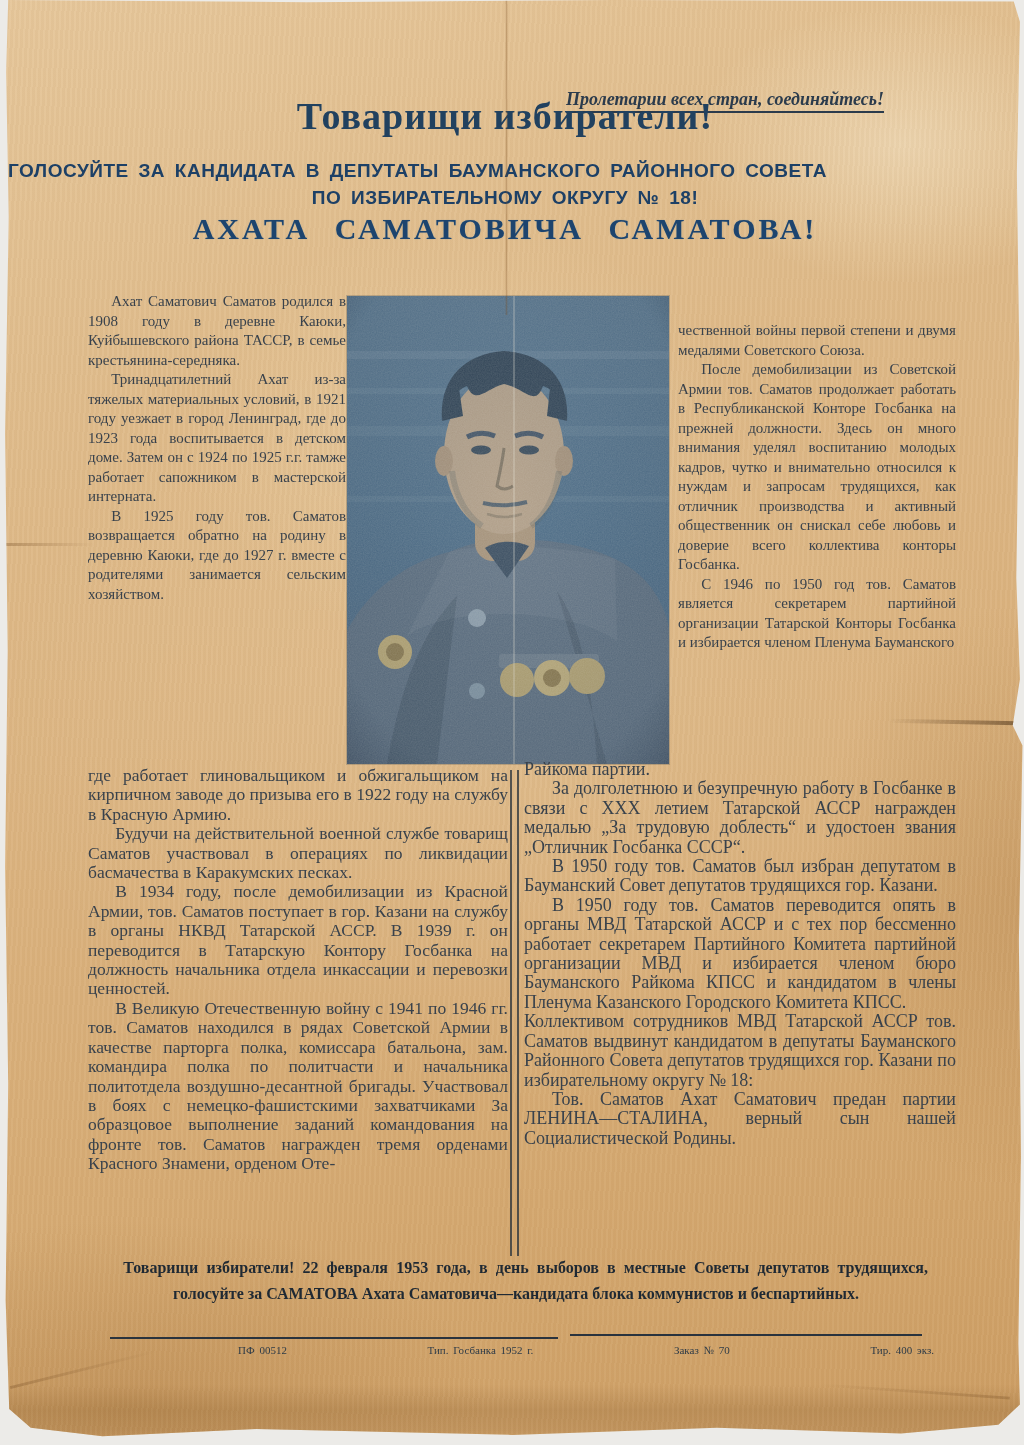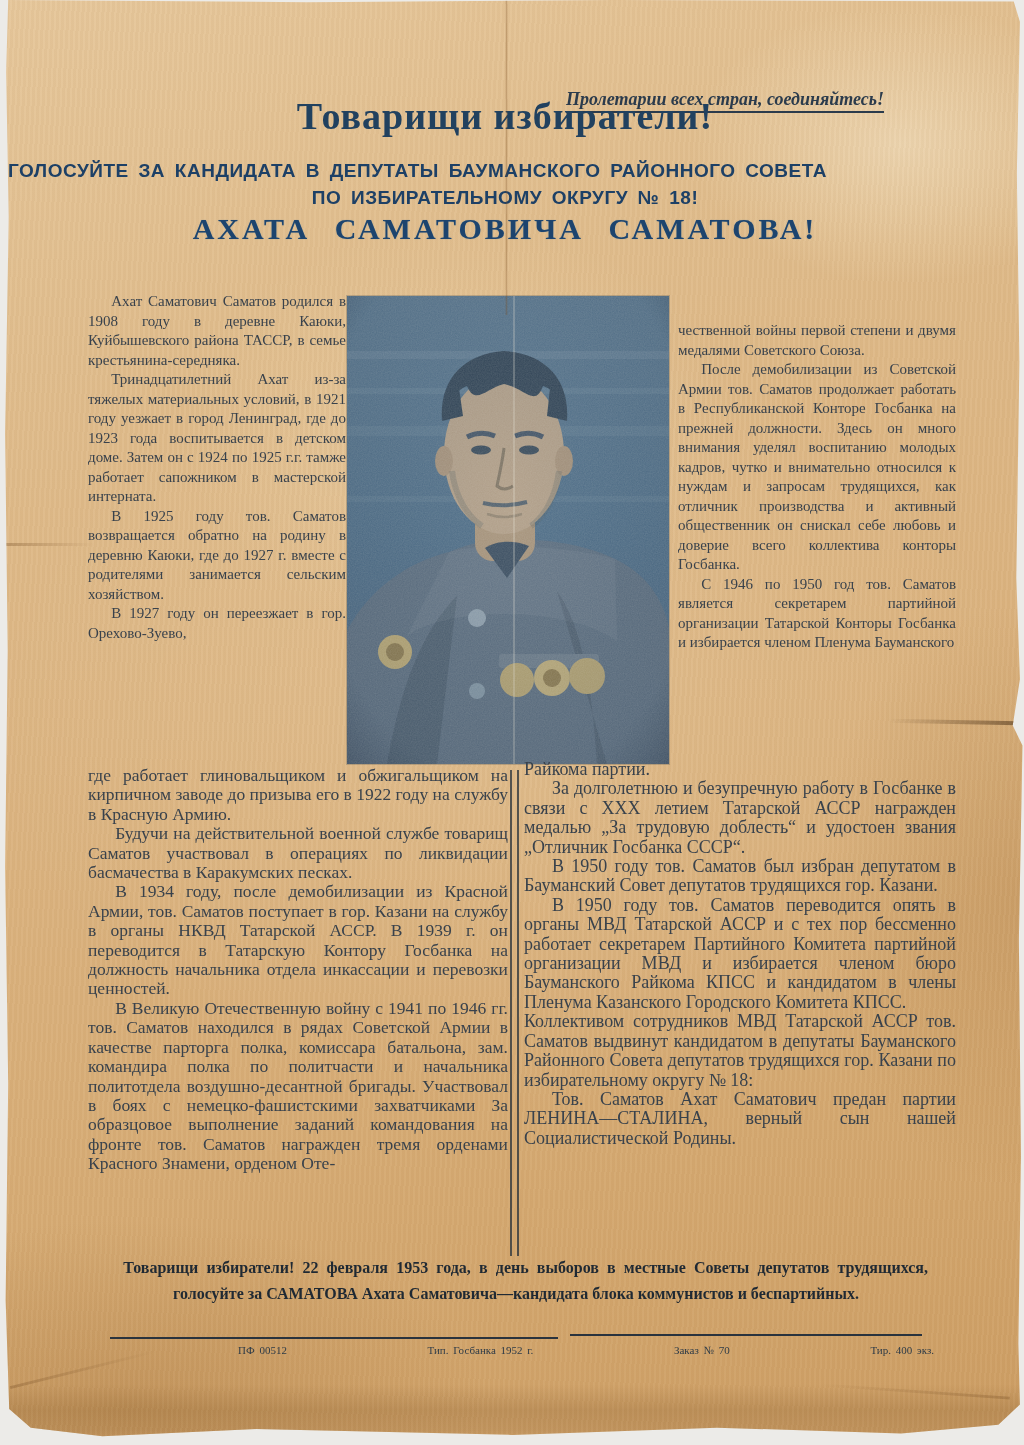--- a/index.html
+++ b/index.html
@@ -182,21 +182,20 @@
         <rect x="166" y="0" width="2" height="468" fill="rgba(235,230,215,0.28)"></rect>
         <rect width="322" height="468" fill="url(#vig)"></rect>
         <rect width="322" height="468" filter="url(#noise)" opacity="0.55"></rect>
       </svg>
     </div>
 
     <div class="col col-lt">
         <p>Ахат Саматович Саматов родился в 1908 году в деревне Каюки, Куйбышевского района ТАССР, в семье крестьянина-середняка.</p>
         <p>Тринадцатилетний Ахат из-за тяжелых материальных условий, в 1921 году уезжает в город Ленинград, где до 1923 года воспитывается в детском доме. Затем он с 1924 по 1925 г.г. тамже работает сапожником в мастерской интерната.</p>
         <p>В 1925 году тов. Саматов возвращается обратно на родину в деревню Каюки, где до 1927 г. вместе с родителями занимается сельским хозяйством.</p>
-        <p>В 1927 году он переезжает в гор. Орехово-Зуево,</p>
       </div>
     <div class="col col-rt">
         <p class="noindent">чественной войны первой степени и двумя медалями Советского Союза.</p>
         <p>После демобилизации из Советской Армии тов. Саматов продолжает работать в Республиканской Конторе Госбанка на прежней должности. Здесь он много внимания уделял воспитанию молодых кадров, чутко и внимательно относился к нуждам и запросам трудящихся, как отличник производства и активный общественник он снискал себе любовь и доверие всего коллектива конторы Госбанка.</p>
         <p>С 1946 по 1950 год тов. Саматов является секретарем партийной организации Татарской Конторы Госбанка и избирается членом Пленума Бауманского</p>
       </div>
     <div class="col col-lb">
         <p class="noindent">где работает глиновальщиком и обжигальщиком на кирпичном заводе до призыва его в 1922 году на службу в Красную Армию.</p>
         <p>Будучи на действительной военной службе товарищ Саматов участвовал в операциях по ликвидации басмачества в Каракумских песках.</p>
         <p>В 1934 году, после демобилизации из Красной Армии, тов. Саматов поступает в гор. Казани на службу в органы НКВД Татарской АССР. В 1939 г. он переводится в Татарскую Контору Госбанка на должность начальника отдела инкассации и перевозки ценностей.</p>

